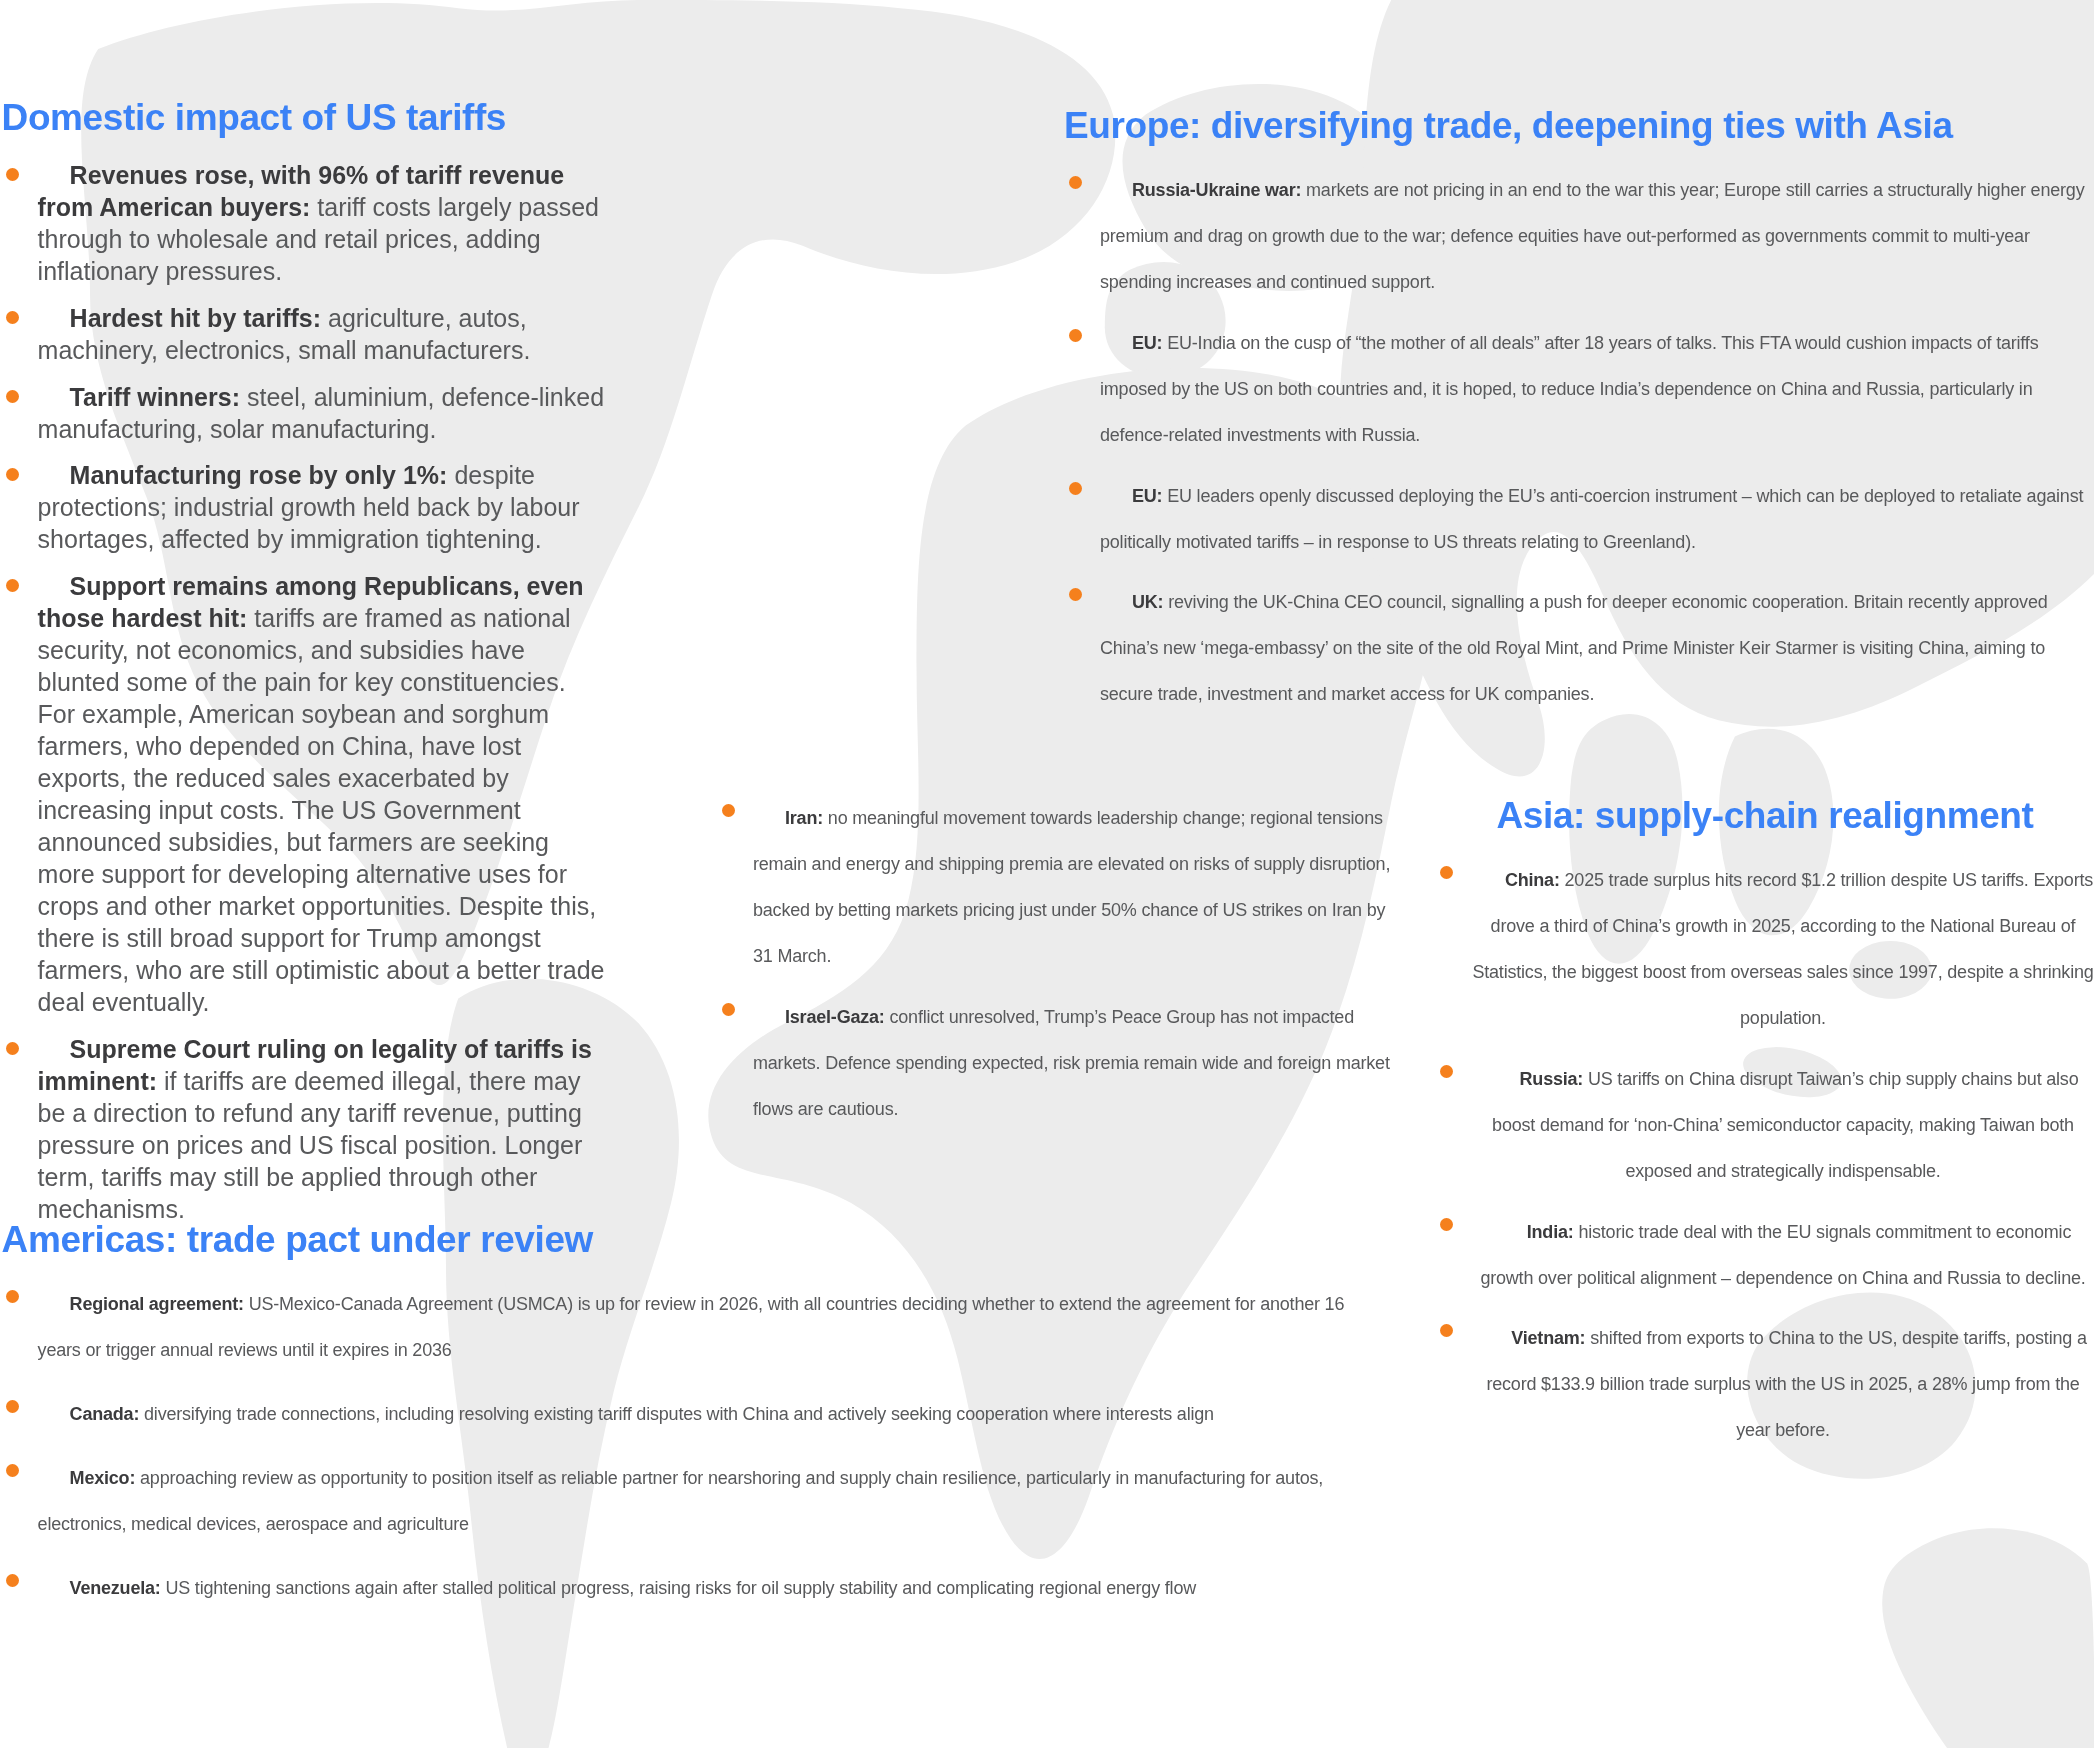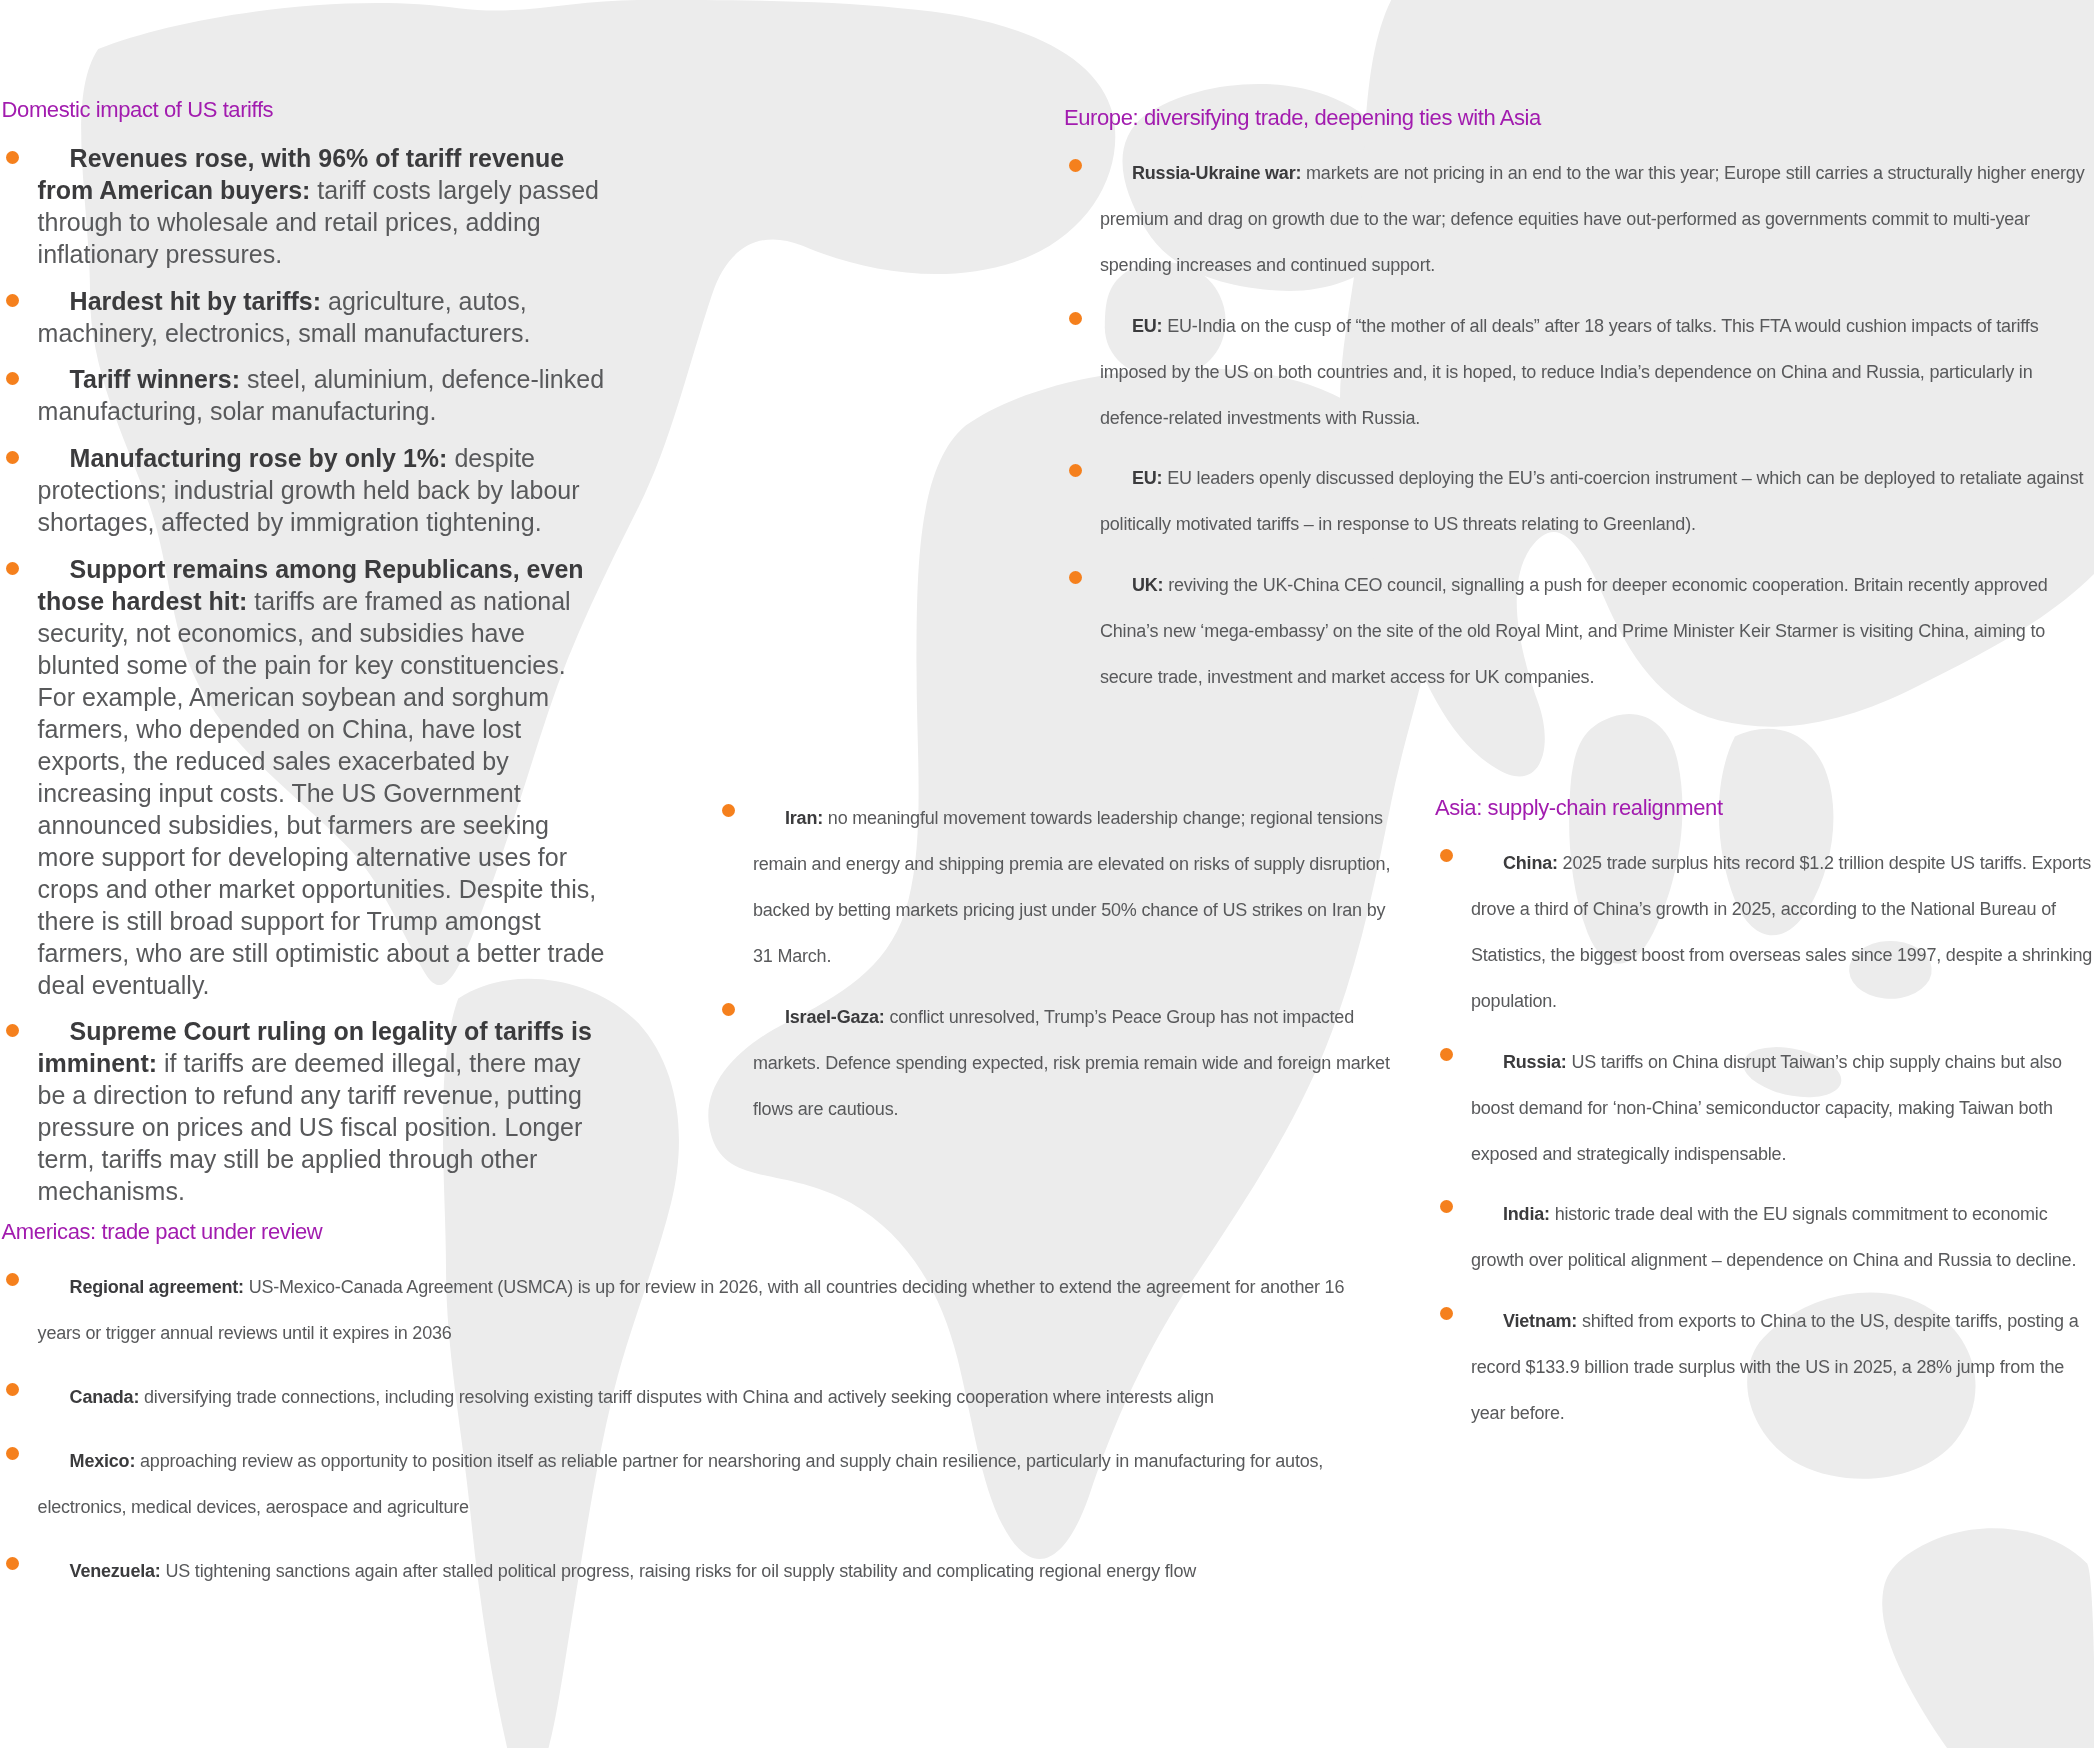--- a/index.html
+++ b/index.html
@@ -9,38 +9,38 @@
     background:#FFFFFF;
     font-family:"Liberation Sans","DejaVu Sans",sans-serif;
   }
   #map-bg{
     position:absolute;left:0;top:0;width:2095px;height:1749px;
     z-index:0;
   }
   .sec{position:absolute;z-index:1;}
   .sec h2{
     margin:0 0 19.6px 0;
-    font-size:22px;line-height:1.15;font-weight:400;
-    color:#a21caf;white-space:nowrap;letter-spacing:-0.4px;
+    font-size:37px;line-height:1.15;font-weight:700;
+    color:#3b82f6;white-space:nowrap;letter-spacing:-0.4px;
   }
   .sec ul{list-style:none;margin:0;padding:0;}
   .sec li{
     position:relative;padding-left:36px;margin:0 0 14.7px 0;
     font-size:25px;line-height:32px;color:#58595B;
   }
   .sec.cond li{font-size:18px;line-height:46px;letter-spacing:-0.2px;}
   .sec li .lead{font-weight:700;color:#3B3B3D;margin-left:32px;}
   .sec li .dot{
     position:absolute;left:4.9px;top:9px;width:13px;height:13px;
     border-radius:50%;background:#F5801D;
   }
   #sec-domestic {left:1.6px;    top:97px;  width:607px;}
   #sec-europe   {left:1064px; top:105px;  width:1027px;}
   #sec-mideast  {left:717px;  top:795px;  width:687px;}
-  #sec-asia     {left:1435px; top:795px;  width:660px;}
+  #sec-asia     {left:1435px; top:795px;  width:660px;text-align:center;}
   #sec-americas {left:1.6px;    top:1219px; width:1349px;}
   #sec-americas li{margin-bottom:18px;}
 </style>
 </head>
 <body>
 
 <svg id="map-bg" viewBox="0 0 2560 2137" preserveAspectRatio="none" aria-hidden="true">
   <g fill="#ECECEC">
 
     <path d="M120,60 C220,20 420,-10 560,10 C640,20 700,0 780,0 C900,0 1000,0 1100,10 C1230,20 1340,60 1360,140 C1375,210 1330,290 1240,320 C1150,350 1050,330 980,300 C930,280 890,300 870,360 C840,450 820,540 780,620 C740,700 700,780 670,870 C645,945 620,1030 590,1110 C565,1175 545,1230 520,1190 C490,1140 470,1080 420,1030 C360,970 290,920 250,850 C205,775 210,690 180,610 C150,530 110,450 110,360 C110,250 80,120 120,60 Z"></path>

